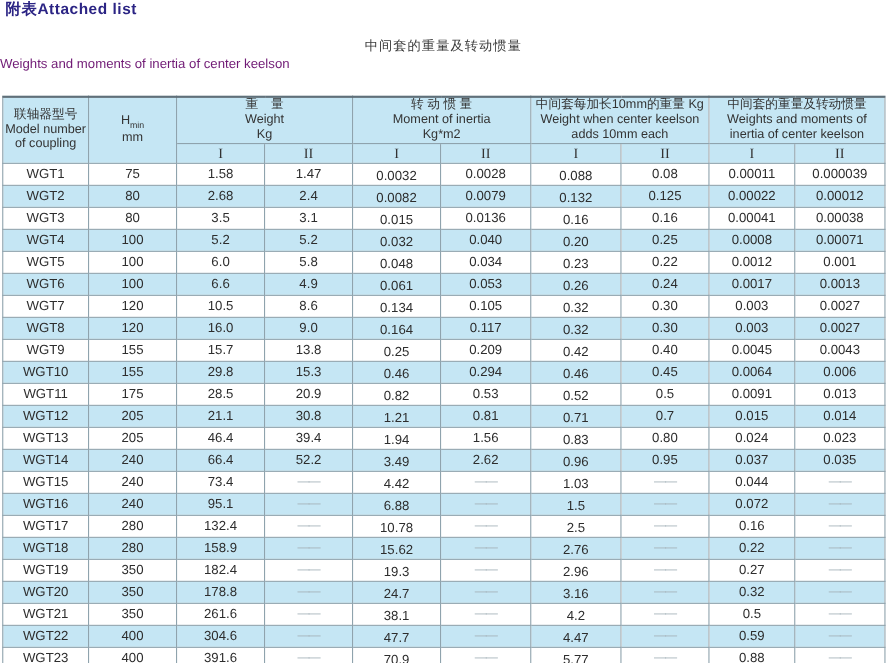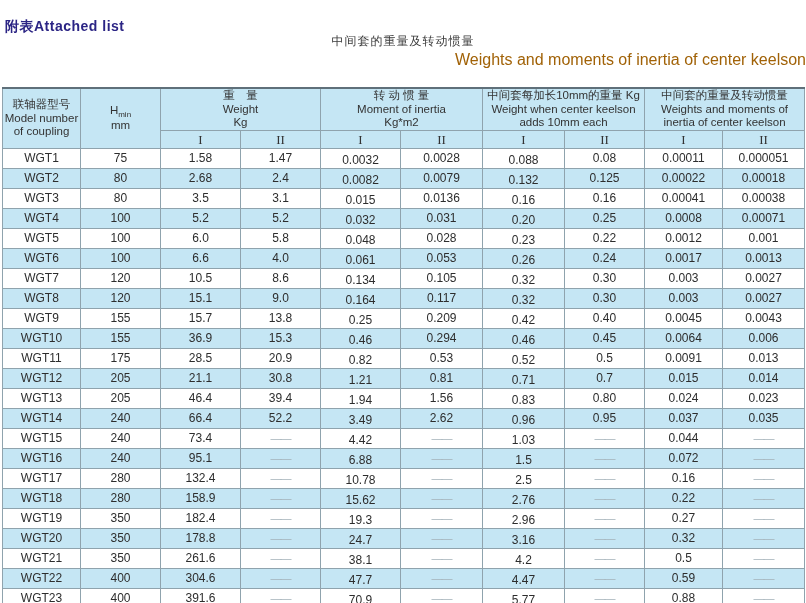--- a/index.html
+++ b/index.html
@@ -11,32 +11,32 @@
     --ink:#2d2d2d;
   }
   html,body{margin:0;padding:0;}
   body{
     width:806px;height:603px;position:relative;overflow:hidden;
     background:#ffffff;
     font-family:"Liberation Sans", sans-serif;
     color:var(--ink);
   }
   .heading{
-    position:absolute;top:18px;left:5px;
+    position:absolute;top:0;left:5px;
     font-size:14px;font-weight:bold;color:var(--navy);
     letter-spacing:0.5px;
   }
   .subtitle-zh{
     position:absolute;top:33px;left:0;width:100%;
     text-align:center;font-size:12px;color:#3a3a3a;
     letter-spacing:1px;
   }
   .subtitle-en{
     position:absolute;top:51px;left:0;width:100%;
-    text-align:right;font-size:16px;color:#a16207;
+    text-align:left;font-size:12px;color:#701a75;
   }
   table.main{
     position:absolute;top:87px;left:2px;width:802px;
     border-collapse:collapse;table-layout:fixed;
     font-size:12px;
     border:1px solid var(--outer);
     border-top:2px solid var(--outer);
   }
   th,td{
     border:1px solid var(--border);
@@ -116,75 +116,75 @@
       <tr>
         <td>WGT1</td>
         <td>75</td>
         <td>1.58</td>
         <td>1.47</td>
         <td class="low">0.0032</td>
         <td>0.0028</td>
         <td class="low">0.088</td>
         <td>0.08</td>
         <td>0.00011</td>
-        <td>0.000051</td>
+        <td>0.000039</td>
       </tr>
       <tr class="alt">
         <td>WGT2</td>
         <td>80</td>
         <td>2.68</td>
         <td>2.4</td>
         <td class="low">0.0082</td>
         <td>0.0079</td>
         <td class="low">0.132</td>
         <td>0.125</td>
         <td>0.00022</td>
-        <td>0.00018</td>
+        <td>0.00012</td>
       </tr>
       <tr>
         <td>WGT3</td>
         <td>80</td>
         <td>3.5</td>
         <td>3.1</td>
         <td class="low">0.015</td>
         <td>0.0136</td>
         <td class="low">0.16</td>
         <td>0.16</td>
         <td>0.00041</td>
         <td>0.00038</td>
       </tr>
       <tr class="alt">
         <td>WGT4</td>
         <td>100</td>
         <td>5.2</td>
         <td>5.2</td>
         <td class="low">0.032</td>
-        <td>0.031</td>
+        <td>0.040</td>
         <td class="low">0.20</td>
         <td>0.25</td>
         <td>0.0008</td>
         <td>0.00071</td>
       </tr>
       <tr>
         <td>WGT5</td>
         <td>100</td>
         <td>6.0</td>
         <td>5.8</td>
         <td class="low">0.048</td>
-        <td>0.028</td>
+        <td>0.034</td>
         <td class="low">0.23</td>
         <td>0.22</td>
         <td>0.0012</td>
         <td>0.001</td>
       </tr>
       <tr class="alt">
         <td>WGT6</td>
         <td>100</td>
         <td>6.6</td>
-        <td>4.0</td>
+        <td>4.9</td>
         <td class="low">0.061</td>
         <td>0.053</td>
         <td class="low">0.26</td>
         <td>0.24</td>
         <td>0.0017</td>
         <td>0.0013</td>
       </tr>
       <tr>
         <td>WGT7</td>
         <td>120</td>
@@ -193,21 +193,21 @@
         <td class="low">0.134</td>
         <td>0.105</td>
         <td class="low">0.32</td>
         <td>0.30</td>
         <td>0.003</td>
         <td>0.0027</td>
       </tr>
       <tr class="alt">
         <td>WGT8</td>
         <td>120</td>
-        <td>15.1</td>
+        <td>16.0</td>
         <td>9.0</td>
         <td class="low">0.164</td>
         <td>0.117</td>
         <td class="low">0.32</td>
         <td>0.30</td>
         <td>0.003</td>
         <td>0.0027</td>
       </tr>
       <tr>
         <td>WGT9</td>
@@ -217,21 +217,21 @@
         <td class="low">0.25</td>
         <td>0.209</td>
         <td class="low">0.42</td>
         <td>0.40</td>
         <td>0.0045</td>
         <td>0.0043</td>
       </tr>
       <tr class="alt">
         <td>WGT10</td>
         <td>155</td>
-        <td>36.9</td>
+        <td>29.8</td>
         <td>15.3</td>
         <td class="low">0.46</td>
         <td>0.294</td>
         <td class="low">0.46</td>
         <td>0.45</td>
         <td>0.0064</td>
         <td>0.006</td>
       </tr>
       <tr>
         <td>WGT11</td>

